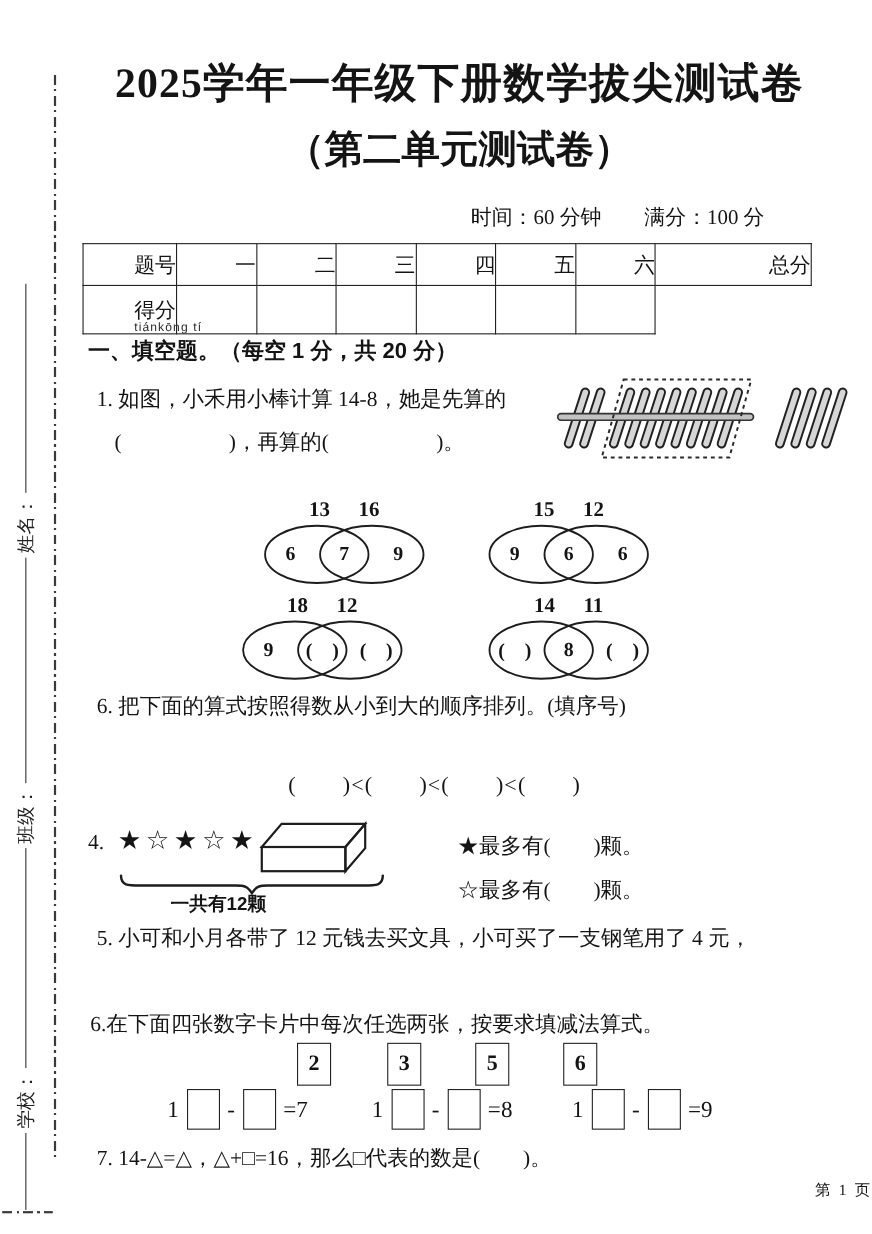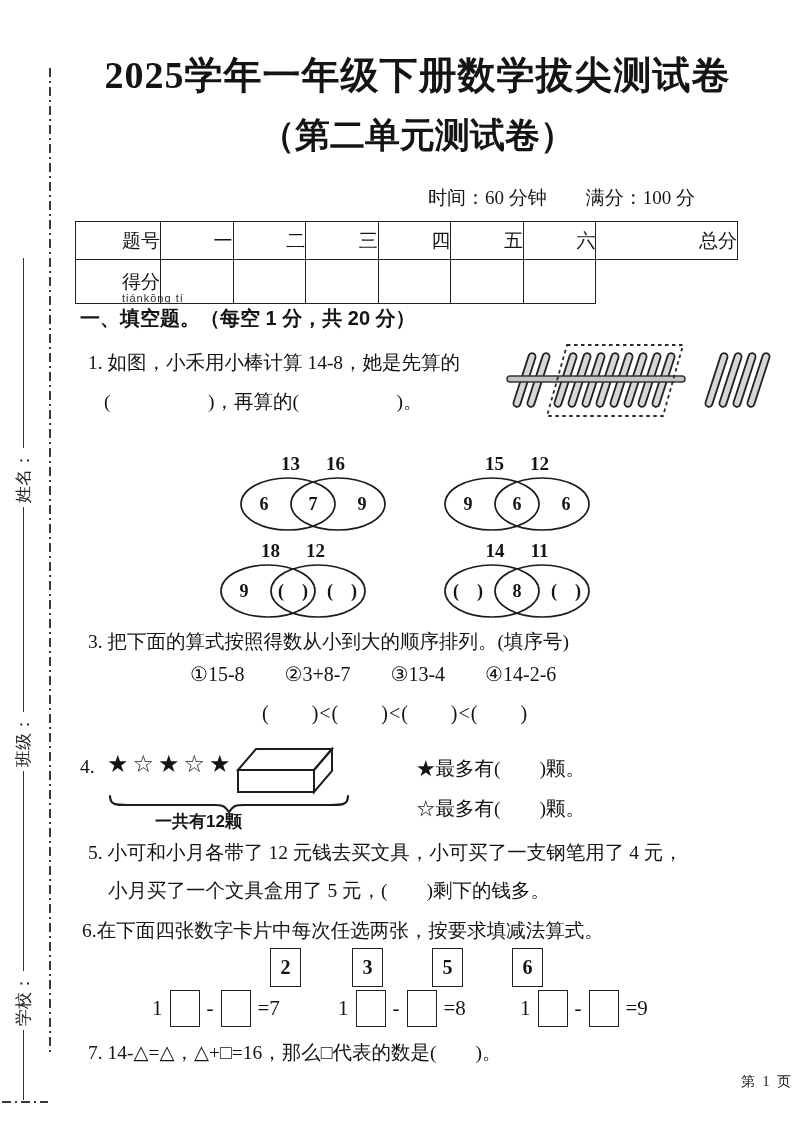--- a/index.html
+++ b/index.html
@@ -229,27 +229,21 @@
       <svg width="150" height="58" viewBox="0 0 150 58">
         <ellipse class="ln" cx="50" cy="29" rx="47" ry="26" stroke-width="1.7"></ellipse>
         <ellipse class="ln" cx="100" cy="29" rx="47" ry="26" stroke-width="1.7"></ellipse>
       </svg>
       <span class="venn-val vv-l">(　)</span>
       <span class="venn-val vv-m">8</span>
       <span class="venn-val vv-r">(　)</span>
     </div>
   </div>
 
-  <div class="qtext q3-t">3. 把下面的算式按照得数从小到大的顺序排列。(填序号)</div>
-  <div class="q3-items">
-    <span>①15-8</span>
-    <span>②3+8-7</span>
-    <span>③13-4</span>
-    <span>④14-2-6</span>
-  </div>
+  <div class="qtext q3-t">6. 把下面的算式按照得数从小到大的顺序排列。(填序号)</div>
   <div class="qtext q3-ans">(　　)&lt;(　　)&lt;(　　)&lt;(　　)</div>
 
   <div class="q4">
     <span class="q4-num">4.</span>
     <span class="q4-stars">★☆★☆★</span>
     <span class="q4-box">
       <svg width="110" height="58" viewBox="0 0 110 58">
         <polygon class="ln" points="8,30 26,9 102,9 84,30" stroke-width="2"></polygon>
         <rect class="ln" x="8" y="30" width="76" height="22" stroke-width="2"></rect>
         <polygon class="ln" points="84,30 102,9 102,31 84,52" stroke-width="2"></polygon>
@@ -259,21 +253,20 @@
       <svg width="242" height="20" viewBox="0 0 242 20">
         <path class="ln" d="M2,2 C2,11 8,11 20,11 L106,11 C115,11 117,12 121,18 C125,12 127,11 136,11 L222,11 C234,11 240,11 240,2" stroke-width="2.2" stroke-linecap="round"></path>
       </svg>
     </span>
     <span class="q4-brace-label">一共有12颗</span>
     <span class="q4-r1">★最多有(　　)颗。</span>
     <span class="q4-r2">☆最多有(　　)颗。</span>
   </div>
 
   <div class="qtext q5-l1">5. 小可和小月各带了 12 元钱去买文具，小可买了一支钢笔用了 4 元，</div>
-  <div class="qtext q5-l2">小月买了一个文具盒用了 5 元，(　　)剩下的钱多。</div>
 
   <div class="qtext q6-t">6.在下面四张数字卡片中每次任选两张，按要求填减法算式。</div>
   <div class="card" style="left:270px">2</div>
   <div class="card" style="left:352px">3</div>
   <div class="card" style="left:432px">5</div>
   <div class="card" style="left:512px">6</div>
 
   <div class="eq" style="left:152px">
     <span>1</span>
     <span class="eq-box"></span>

